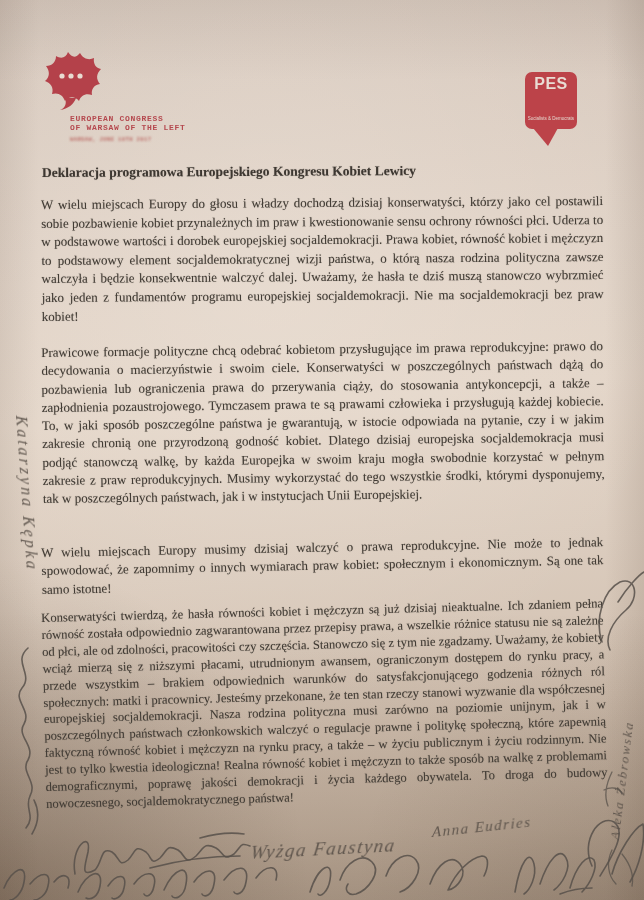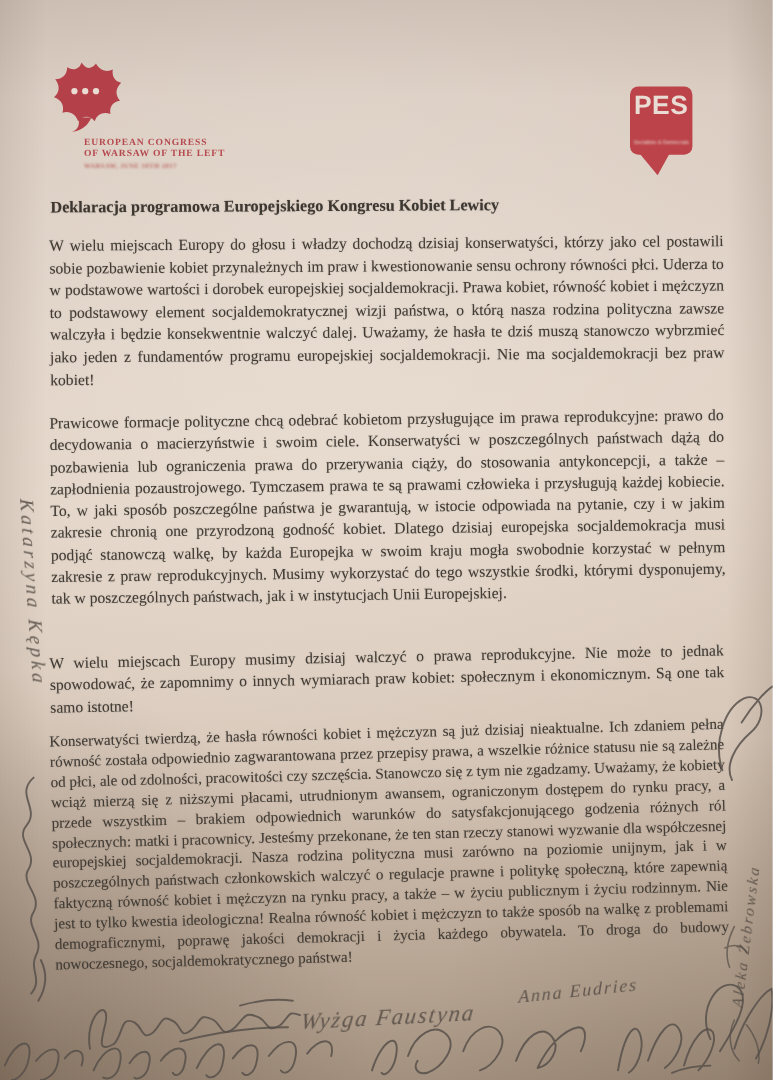--- a/index.html
+++ b/index.html
@@ -16,32 +16,32 @@
       linear-gradient(to bottom, rgba(80,60,45,0.09) 0%, rgba(0,0,0,0) 9%, rgba(0,0,0,0) 68%, rgba(75,55,40,0.16) 92%, rgba(70,50,35,0.24) 100%),
       radial-gradient(48% 38% at 0% 100%, rgba(55,38,24,0.32) 0%, rgba(55,38,24,0) 100%),
       radial-gradient(45% 32% at 100% 100%, rgba(55,38,24,0.14) 0%, rgba(55,38,24,0) 100%),
       linear-gradient(175deg,#d6c8bd 0%, #e0d2c6 30%, #e3d5c8 45%, #dbccbe 62%, #d2c1b1 78%, #c6b4a2 92%, #bdab99 100%);
   }
   
   .congress-logo{position:absolute;left:40px;top:50px;}
   .congress-flower{display:block;filter:blur(0.4px);}
   .congress-lines{position:absolute;left:30px;top:64px;white-space:nowrap;}
   .congress-line{
-    font-family:Liberation Serif, serif;font-weight:bold;font-size:8px;
+    font-family:Liberation Mono, monospace;font-weight:bold;font-size:8px;
     letter-spacing:0.7px;color:#b5494f;filter:blur(0.45px);line-height:9px;
   }
   .congress-line.tiny{font-size:5.5px;letter-spacing:0.4px;color:#bd6d68;filter:blur(0.8px);margin-top:3px;}
   .pes-logo{position:absolute;left:525px;top:72px;width:52px;height:76px;}
   .pes-bubble{
     position:absolute;left:0;top:0;width:52px;height:57px;background:#bc4349;border-radius:7px;
     filter:blur(0.35px);
   }
   .pes-acronym{
     position:absolute;left:0;top:3px;width:52px;text-align:center;
-    font-family:"Liberation Sans",sans-serif;font-weight:bold;font-size:22px;
+    font-family:"Liberation Sans",sans-serif;font-weight:bold;font-size:16px;
     color:#e9dcd4;letter-spacing:0.5px;
   }
   .pes-subtitle{
     position:absolute;left:0;top:44px;width:52px;text-align:center;
     font-family:"Liberation Sans",sans-serif;font-size:4.5px;color:#e6d8cf;
     filter:blur(0.7px);white-space:nowrap;overflow:hidden;
   }
   .pes-tail{position:absolute;left:0;top:56px;display:block;}
   
   .doc-title{

